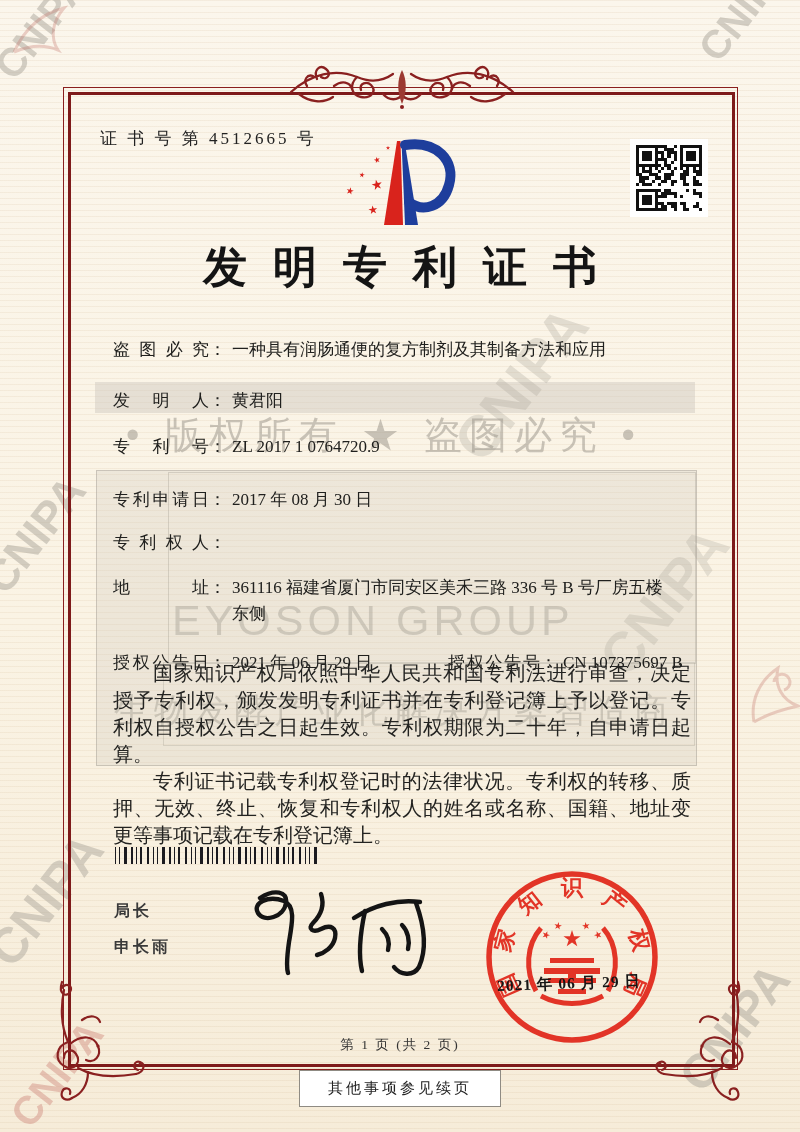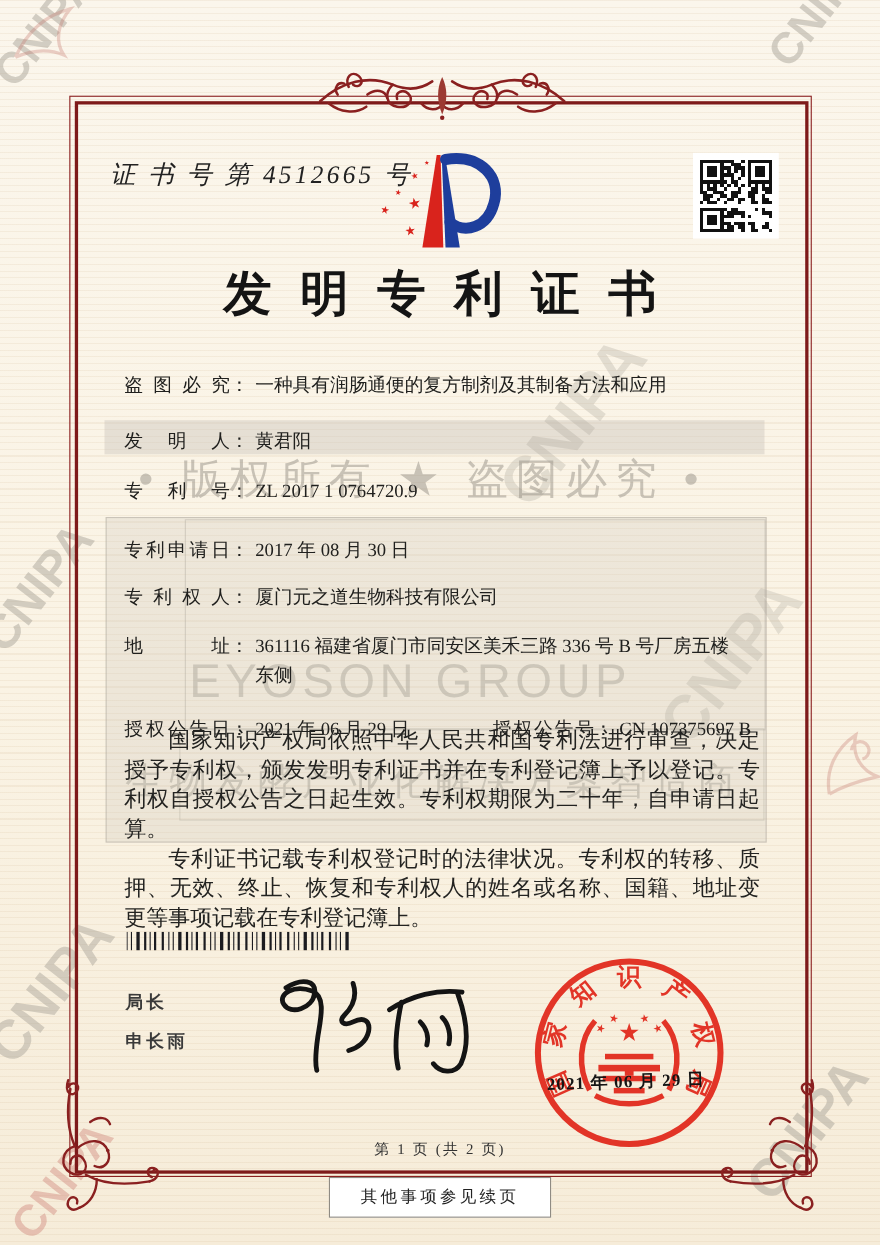--- a/index.html
+++ b/index.html
@@ -23,21 +23,21 @@
   .wm-slogan{left:95px;top:688px;font-size:34px;letter-spacing:6px;
     font-family:"Liberation Sans",sans-serif;color:rgba(158,152,141,0.42);margin-left:19px;}
   .gbox{position:absolute;pointer-events:none;}
   
   .frame-outer{position:absolute;left:63px;top:87px;width:673px;height:981px;
     border:1px solid #8a1f1f;}
   .frame-inner{position:absolute;left:68px;top:92px;width:661px;height:969px;
     border:3px solid #7e1a1a;}
   .orn{position:absolute;}
   
-  .cert-no{position:absolute;left:100px;top:143px;font-size:23px;letter-spacing:3px;color:#222;font-style:italic;}
+  .cert-no{position:absolute;left:100px;top:127px;font-size:17px;letter-spacing:3px;color:#222;}
   .logo{position:absolute;left:333px;top:128px;}
   .qr{position:absolute;left:630px;top:139px;width:78px;height:78px;background:#fff;}
   .qr svg{position:absolute;left:6px;top:6px;}
   .title{position:absolute;left:0;right:0;top:238px;text-align:center;
     font-size:44px;font-weight:700;letter-spacing:26px;text-indent:26px;color:#141414;}
   
   .frow{position:absolute;left:113px;width:584px;display:flex;align-items:flex-start;
     font-size:17px;line-height:26px;color:#20201e;}
   .flabel{display:inline-block;width:96px;text-align:justify;text-align-last:justify;flex:0 0 96px;}
   .fcolon{flex:0 0 auto;margin-right:6px;}
@@ -426,21 +426,20 @@
     <span class="fvalue">ZL 2017 1 0764720.9</span>
   </div>
   <div class="frow" style="top:487px;">
     <span class="flabel">专利申请日</span>
     <span class="fcolon">：</span>
     <span class="fvalue">2017 年 08 月 30 日</span>
   </div>
   <div class="frow" style="top:530px;">
     <span class="flabel">专利权人</span>
     <span class="fcolon">：</span>
-    <span class="fvalue">厦门元之道生物科技有限公司</span>
   </div>
   <div class="frow" style="top:575px;">
     <span class="flabel">地址</span>
     <span class="fcolon">：</span>
     <span class="fvalue">
       <span>361116  福建省厦门市同安区美禾三路 336 号 B 号厂房五楼</span>
       <span class="fvalue2">东侧</span>
     </span>
   </div>
   <div class="frow" style="top:650px;">

